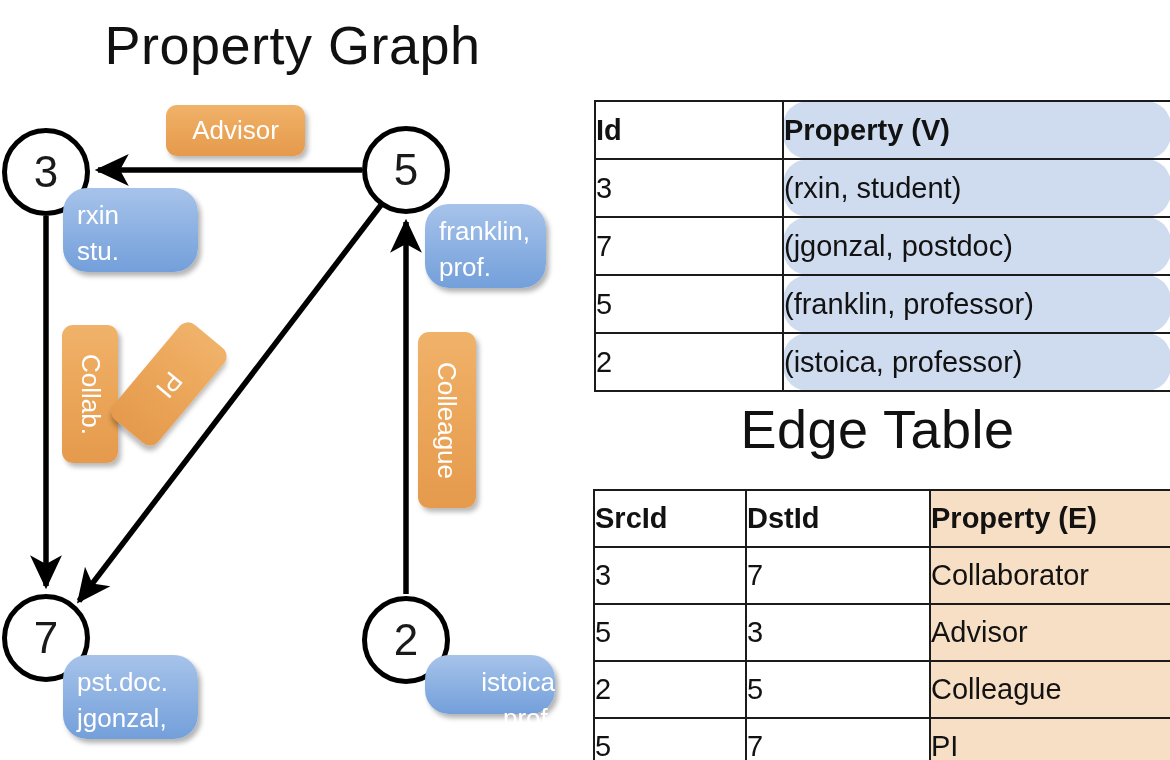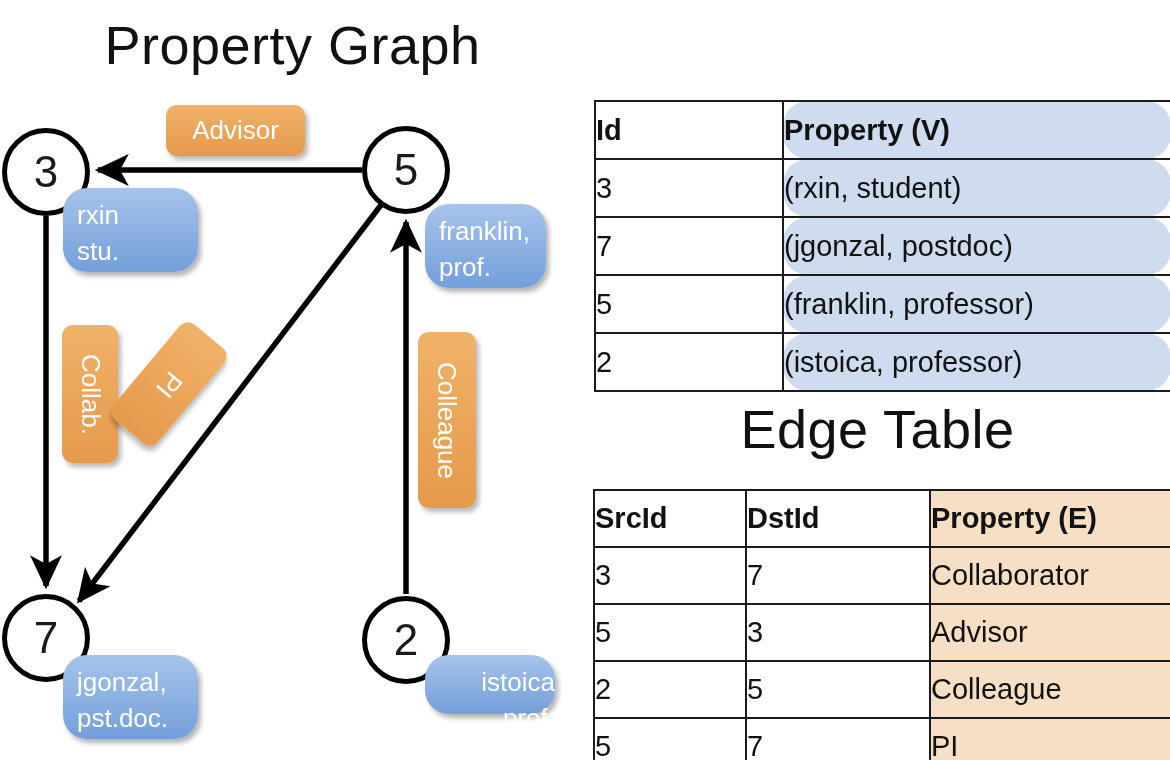--- a/index.html
+++ b/index.html
@@ -202,22 +202,22 @@
 
     <div id="box-rxin" class="prop-box">
       <div>rxin</div>
       <div>stu.</div>
     </div>
     <div id="box-franklin" class="prop-box">
       <div>franklin,</div>
       <div>prof.</div>
     </div>
     <div id="box-jgonzal" class="prop-box">
+      <div>pst.doc.</div>
       <div>jgonzal,</div>
-      <div>pst.doc.</div>
     </div>
     <div id="box-istoica" class="prop-box">
       <div>istoica</div>
       <div>prof.</div>
     </div>
 
     <div id="label-advisor" class="edge-label">
       <span class="htext">Advisor</span>
     </div>
     <div id="label-collab" class="edge-label">

